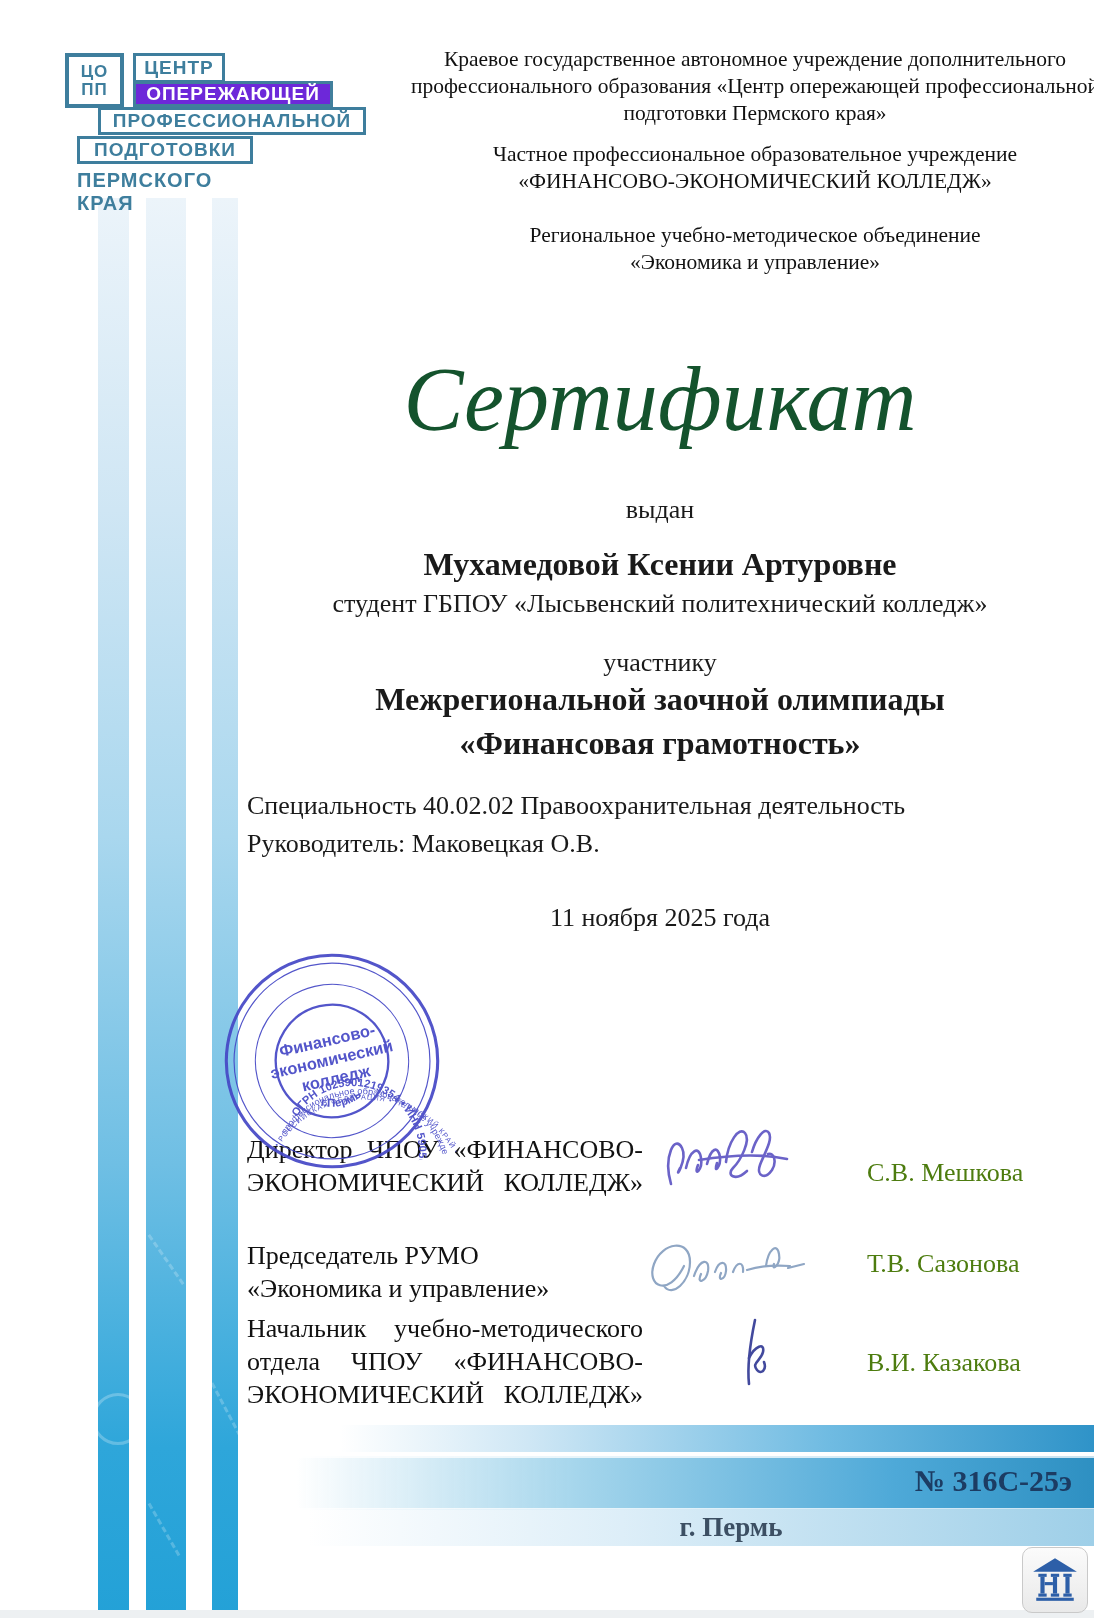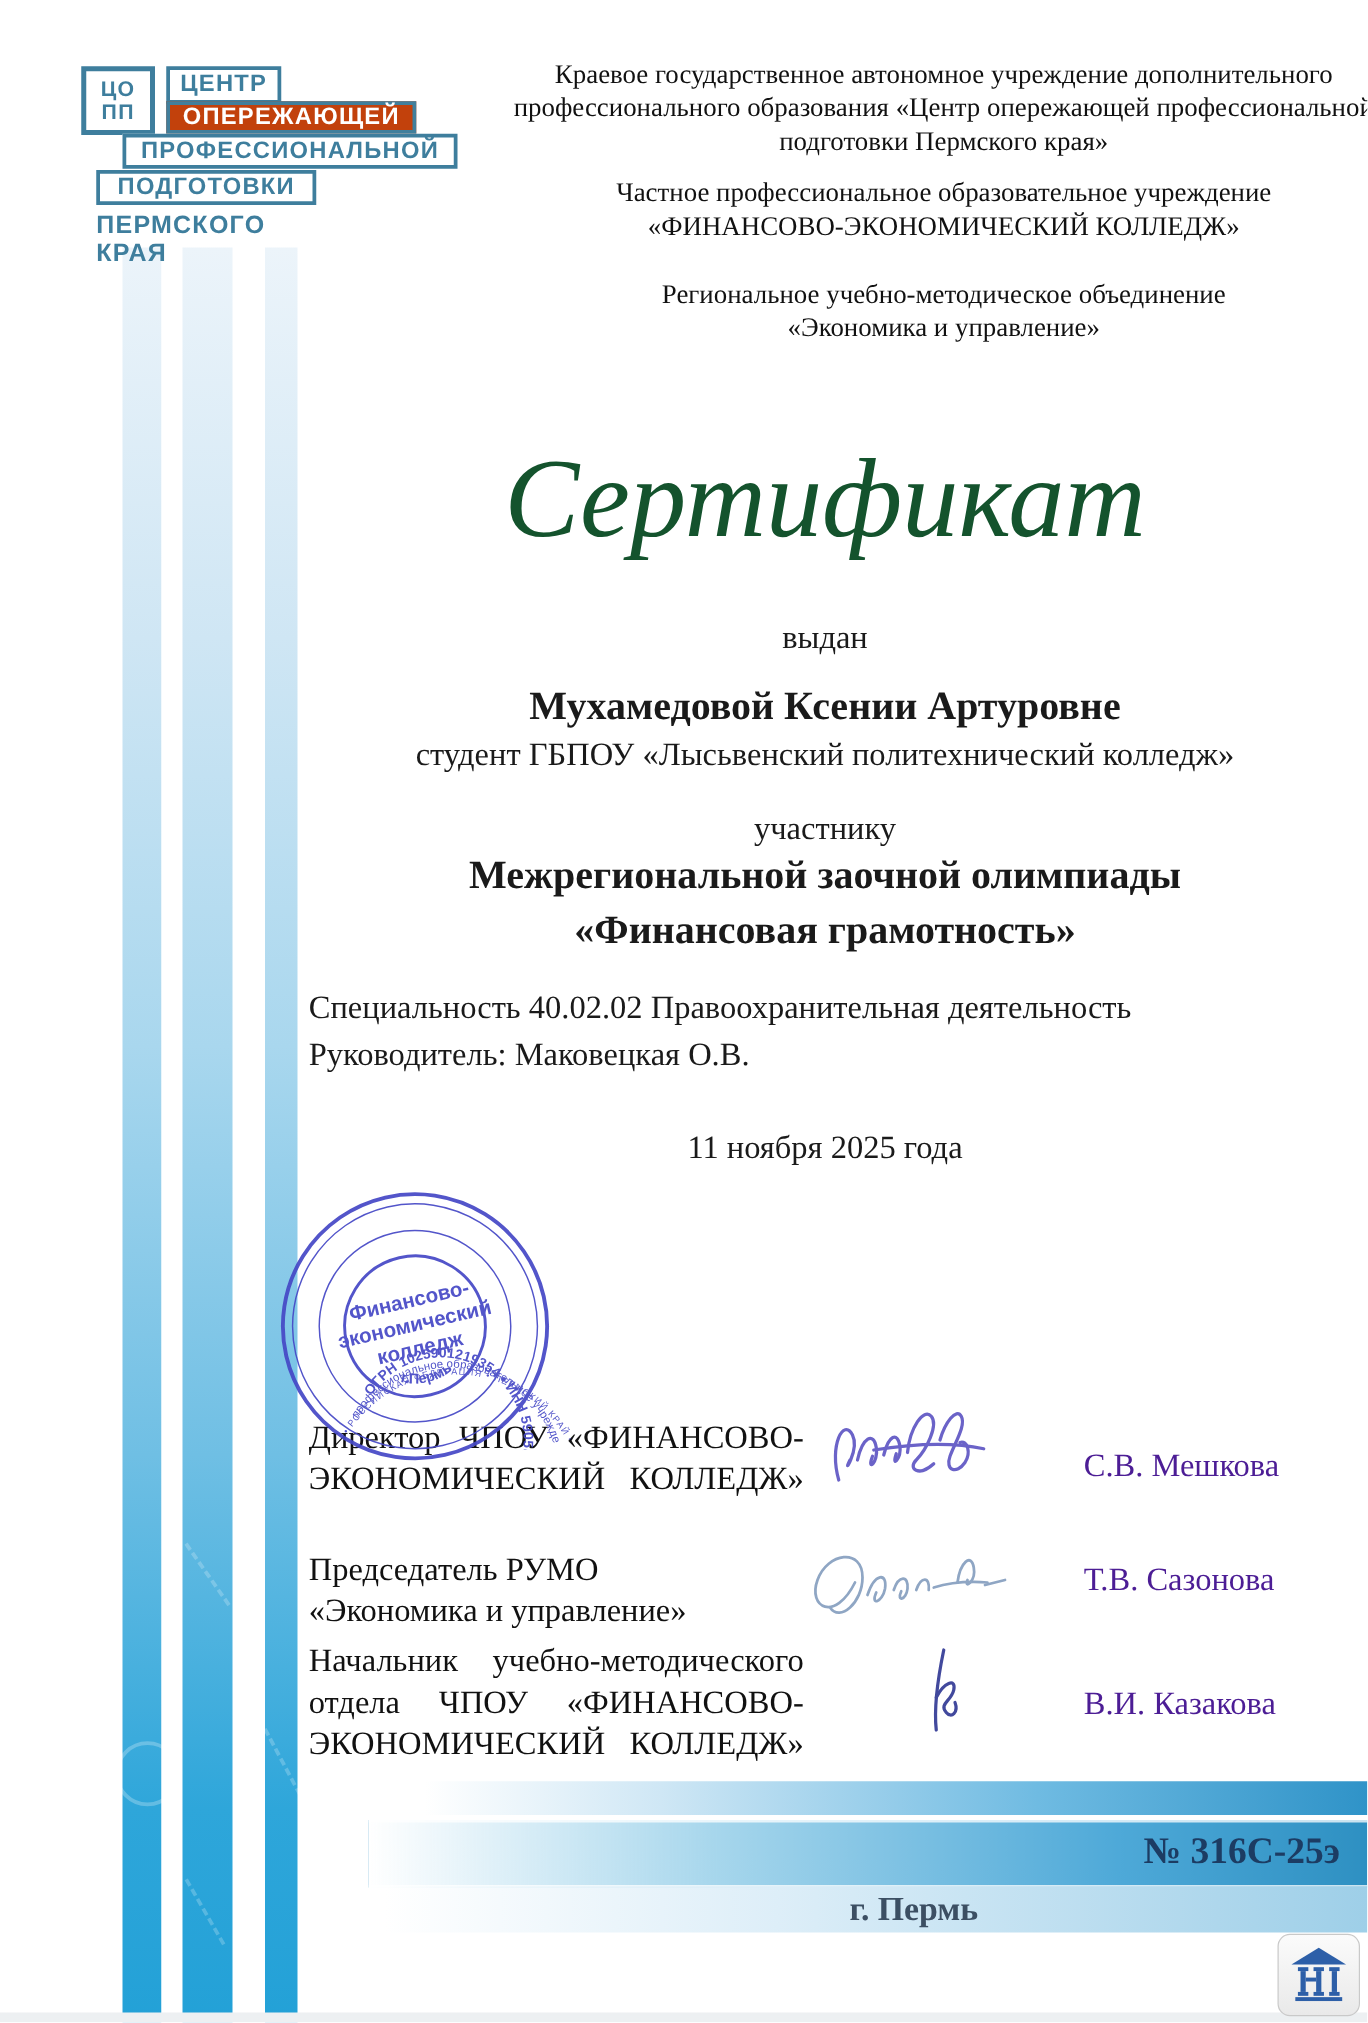--- a/index.html
+++ b/index.html
@@ -15,21 +15,21 @@
   .stripe-3{left:212px;width:26px;}
   .wm-circle{position:absolute;width:46px;height:46px;border:3px solid rgba(255,255,255,.25);
     border-radius:50%;}
   .wm-dash{position:absolute;width:60px;height:0;border-top:3px dashed rgba(255,255,255,.22);}
 
   
   .copp{position:absolute;left:60px;top:48px;font-family:"Liberation Sans",sans-serif;
         color:#3e7e9d;font-weight:bold;}
   .copp-box{position:absolute;background:#fff;border:3px solid #3e7e9d;display:flex;
         align-items:center;justify-content:center;letter-spacing:1px;}
-  .copp-filled{position:absolute;background:#c2410c;color:#fff;display:flex;
+  .copp-filled{position:absolute;background:#6d28d9;color:#fff;display:flex;
         align-items:center;justify-content:center;letter-spacing:1px;border:3px solid #417f9c;}
   .copp-plain{position:absolute;letter-spacing:1px;}
 
   
   .orgs{position:absolute;left:398px;top:46px;width:714px;text-align:center;
         font-size:21.5px;line-height:27px;color:#111;}
   .orgs .line{white-space:nowrap;}
   .org-gap1{height:14px;} .org-gap2{height:27px;}
 
   
@@ -38,21 +38,21 @@
   .centered{position:absolute;left:225px;width:870px;text-align:center;}
   .t-reg{font-size:26px;} .t-bold{font-size:32px;font-weight:bold;}
   .leftblock{position:absolute;left:247px;top:787px;width:700px;font-size:26px;line-height:38px;}
 
   
   .stamp{position:absolute;left:204px;top:945px;transform:rotate(-13deg);opacity:.93;z-index:5;}
 
   
   .sig-label{position:absolute;left:247px;width:396px;font-size:26px;line-height:33px;color:#111;}
   .sig-line-stretch{text-align:justify;text-align-last:justify;}
-  .sig-name{position:absolute;left:867px;width:220px;font-size:26px;color:#4c1d95;}
+  .sig-name{position:absolute;left:867px;width:220px;font-size:26px;color:#4d7c0f;}
   .sig-img{position:absolute;}
 
   
   .band-a{position:absolute;left:340px;right:0;top:1425px;height:27px;
     background:linear-gradient(90deg,rgba(191,224,242,0) 0%,#cfe7f5 25%,#6fbbe2 65%,#2f93c8 100%);}
   .band-b{position:absolute;left:295px;right:0;top:1456px;height:50px;
     background:linear-gradient(90deg,rgba(255,255,255,0) 0%,#a6d6ec 35%,#4ea9d8 75%,#2e90c2 100%);
     border-top:2px solid rgba(255,255,255,.75);border-bottom:2px solid rgba(255,255,255,.75);}
   .band-b .num{position:absolute;right:22px;top:0;height:46px;line-height:46px;
     font-size:30px;font-weight:bold;color:#1c3c63;}

